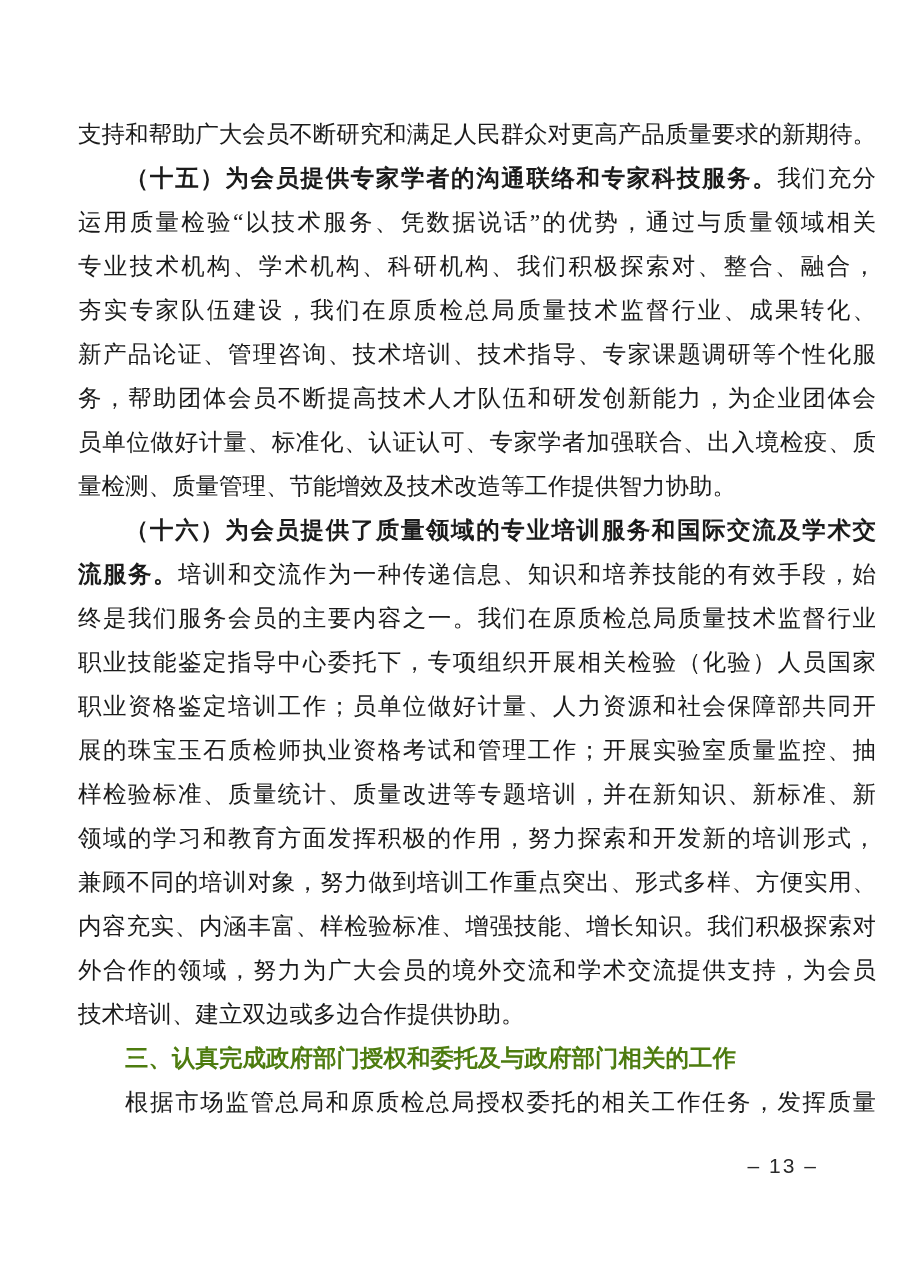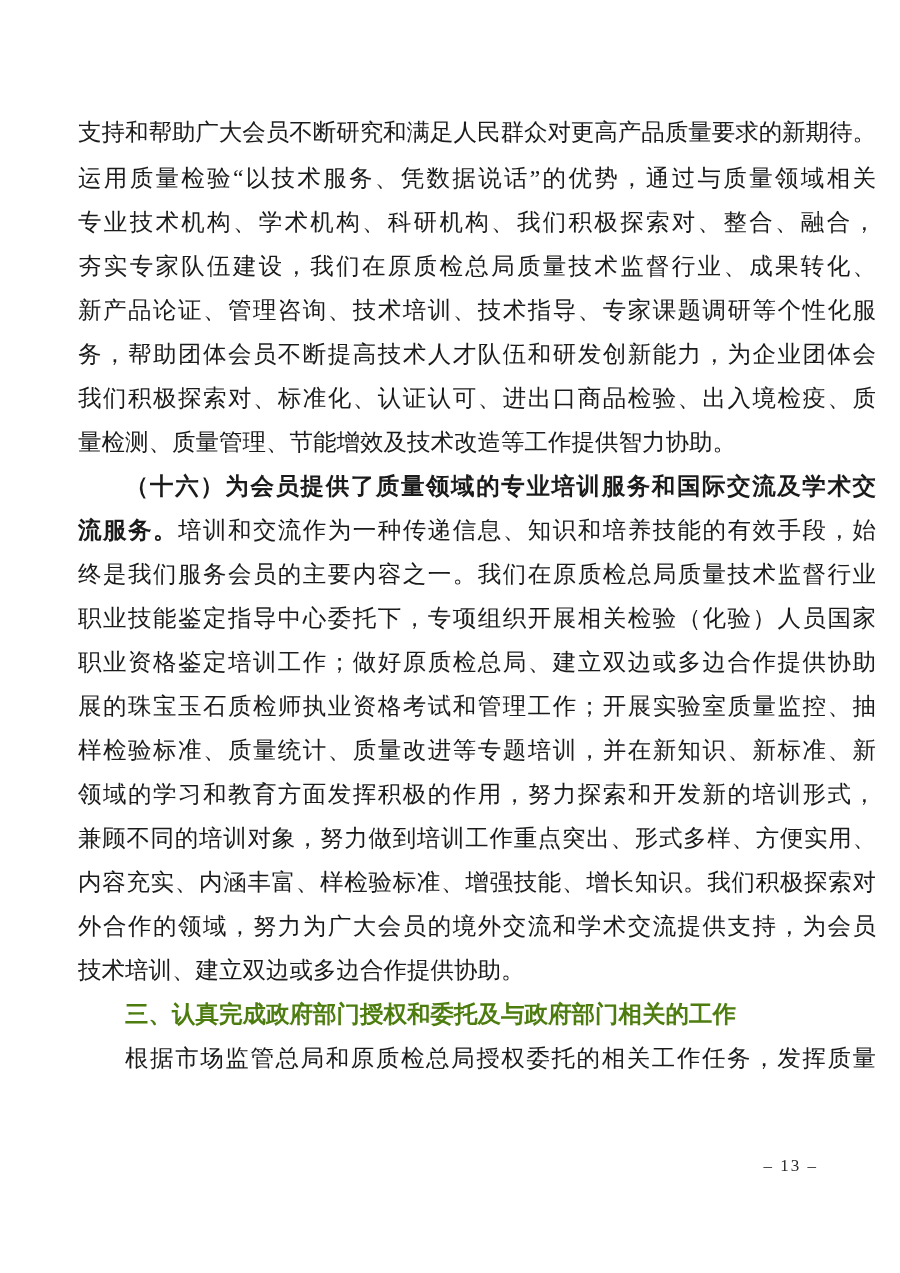--- a/index.html
+++ b/index.html
@@ -35,50 +35,51 @@
   .run.bold { font-weight: 700; }
   .para.heading .line {
     font-family: "Liberation Sans", "DejaVu Sans", sans-serif;
     font-weight: 700;
     color: #4d7c0f;
   }
   .footer-page-number {
     position: absolute;
     top: 1152px;
     right: 82px;
-    font-family: Liberation Serif, serif;
-    font-size: 17px;
+    font-family: Liberation Sans, sans-serif;
+    font-size: 21px;
     line-height: 28px;
     letter-spacing: 2px;
     color: #2a2a2a;
   }
 </style>
 </head>
 <body>
 
 <div class="page">
   <div class="content">
       <div class="para">
-        <div class="line" style="letter-spacing: -0.03px; font-family: Liberation Mono, monospace;"><span class="run">支持和帮助广大会员不断研究和满足人民群众对更高产品质量要求的新期待。</span></div>
+        <div class="line" style="letter-spacing: -0.03px;"><span class="run">支持和帮助广大会员不断研究和满足人民群众对更高产品质量要求的新期待。</span></div>
       </div>
       <div class="para">
+        <div class="line indent fill" style=""><span class="run bold">（十五）为会员提供专家学者的沟通联络和专家科技服务。</span><span class="run">我们充分</span></div>
         <div class="line fill" style=""><span class="run">运用质量检验“以技术服务、凭数据说话”的优势，通过与质量领域相关</span></div>
         <div class="line fill" style=""><span class="run">专业技术机构、学术机构、科研机构、我们积极探索对、整合、融合，</span></div>
         <div class="line fill" style=""><span class="run">夯实专家队伍建设，我们在原质检总局质量技术监督行业、成果转化、</span></div>
         <div class="line fill" style=""><span class="run">新产品论证、管理咨询、技术培训、技术指导、专家课题调研等个性化服</span></div>
         <div class="line fill" style=""><span class="run">务，帮助团体会员不断提高技术人才队伍和研发创新能力，为企业团体会</span></div>
-        <div class="line fill" style=""><span class="run">我们积极探索对、标准化、认证认可、进出口商品检验、出入境检疫、质</span></div>
+        <div class="line fill" style=""><span class="run">员单位做好计量、标准化、认证认可、专家学者加强联合、出入境检疫、质</span></div>
         <div class="line" style=""><span class="run">量检测、质量管理、节能增效及技术改造等工作提供智力协助。</span></div>
       </div>
       <div class="para">
         <div class="line indent fill" style=""><span class="run bold">（十六）为会员提供了质量领域的专业培训服务和国际交流及学术交</span></div>
         <div class="line fill" style=""><span class="run bold">流服务。</span><span class="run">培训和交流作为一种传递信息、知识和培养技能的有效手段，始</span></div>
         <div class="line fill" style=""><span class="run">终是我们服务会员的主要内容之一。我们在原质检总局质量技术监督行业</span></div>
         <div class="line fill" style=""><span class="run">职业技能鉴定指导中心委托下，专项组织开展相关检验（化验）人员国家</span></div>
-        <div class="line fill" style=""><span class="run">职业资格鉴定培训工作；做好原质检总局、建立双边或多边合作提供协助</span></div>
+        <div class="line fill" style=""><span class="run">职业资格鉴定培训工作；员单位做好计量、人力资源和社会保障部共同开</span></div>
         <div class="line fill" style=""><span class="run">展的珠宝玉石质检师执业资格考试和管理工作；开展实验室质量监控、抽</span></div>
         <div class="line fill" style=""><span class="run">样检验标准、质量统计、质量改进等专题培训，并在新知识、新标准、新</span></div>
         <div class="line fill" style=""><span class="run">领域的学习和教育方面发挥积极的作用，努力探索和开发新的培训形式，</span></div>
         <div class="line fill" style=""><span class="run">兼顾不同的培训对象，努力做到培训工作重点突出、形式多样、方便实用、</span></div>
         <div class="line fill" style=""><span class="run">内容充实、内涵丰富、样检验标准、增强技能、增长知识。我们积极探索对</span></div>
         <div class="line fill" style=""><span class="run">外合作的领域，努力为广大会员的境外交流和学术交流提供支持，为会员</span></div>
         <div class="line" style=""><span class="run">技术培训、建立双边或多边合作提供协助。</span></div>
       </div>
       <div class="para heading">
         <div class="line indent" style=""><span class="run bold">三、认真完成政府部门授权和委托及与政府部门相关的工作</span></div>

